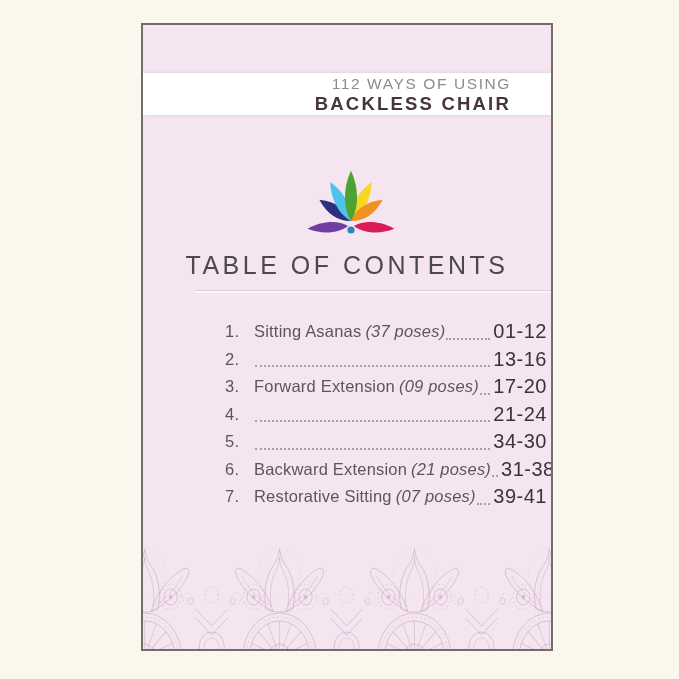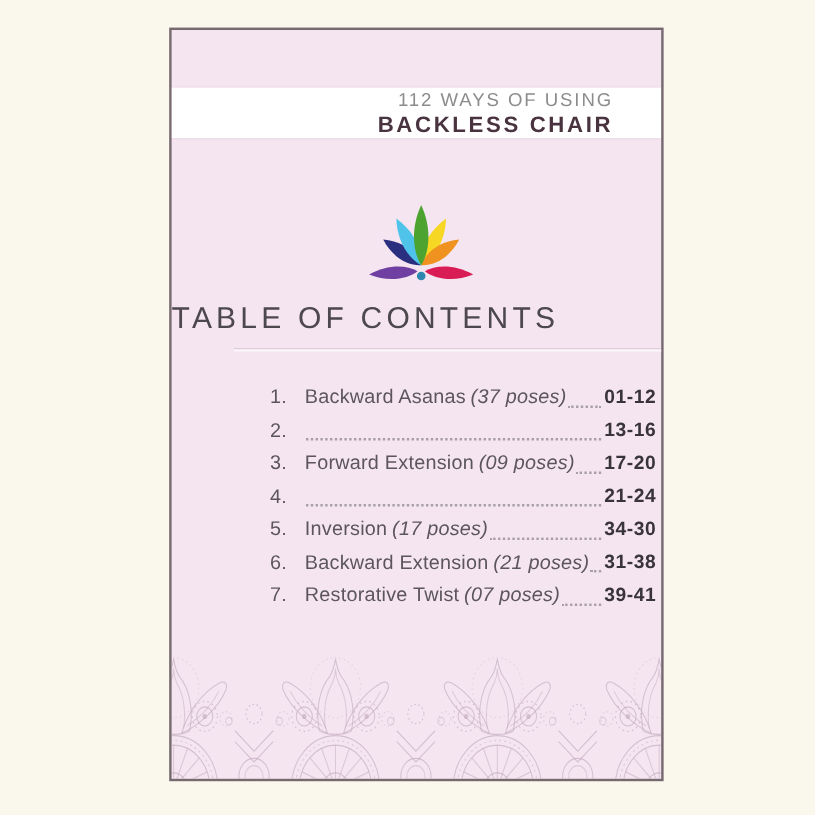--- a/index.html
+++ b/index.html
@@ -56,21 +56,21 @@
   }
   .lotus{
     position:absolute;
     top:144px;left:50%;
     margin-left:-48px;
     width:104px;height:66px;
   }
   .toc-title{
     position:absolute;
     top:226px;left:0;width:100%;
-    text-align:left;
+    text-align:center;
     font-size:25px;
     font-weight:300;
     letter-spacing:3.5px;
     color:var(--title_color);
   }
   .divider{
     position:absolute;
     top:266px;left:52px;
     width:384px;height:2px;
     background:var(--divider);
@@ -94,21 +94,21 @@
   .num{width:29px;flex:none;}
   .label i{font-style:italic;margin-left:4px;text-align:center;}
   .leader{
     flex:1;min-width:6px;
     border-bottom:2.2px dotted var(--dots);
     align-self:flex-end;
     margin:0 3px 6px 1px;
   }
   .pages{
     flex:none;
-    font-size:16px;font-weight:700;
+    font-size:20px;font-weight:400;
     letter-spacing:.5px;
     color:var(--toc_pages);
   }
   .mandala{
     position:absolute;
     left:0;bottom:-2px;
     width:100%;height:112px;
   }
 </style>
 </head>
@@ -137,21 +137,21 @@
       </g>
     </svg>
 
     <h1 class="toc-title">TABLE OF CONTENTS</h1>
     <div class="divider"></div>
 
     <ol class="toc">
 
         <li>
           <span class="num">1.</span>
-          <span class="label"><span>Backward Asanas</span><i>(37 poses)</i></span>
+          <span class="label"><span>Sitting Asanas</span><i>(37 poses)</i></span>
           <span class="leader"></span>
           <span class="pages">01-12</span>
         </li>
 
         <li>
           <span class="num">2.</span>
           <span class="leader"></span>
           <span class="pages">13-16</span>
         </li>
 
@@ -163,35 +163,34 @@
         </li>
 
         <li>
           <span class="num">4.</span>
           <span class="leader"></span>
           <span class="pages">21-24</span>
         </li>
 
         <li>
           <span class="num">5.</span>
-          <span class="label"><span>Inversion</span><i>(17 poses)</i></span>
           <span class="leader"></span>
           <span class="pages">34-30</span>
         </li>
 
         <li>
           <span class="num">6.</span>
           <span class="label"><span>Backward Extension</span><i>(21 poses)</i></span>
           <span class="leader"></span>
           <span class="pages">31-38</span>
         </li>
 
         <li>
           <span class="num">7.</span>
-          <span class="label"><span>Restorative Twist</span><i>(07 poses)</i></span>
+          <span class="label"><span>Restorative Sitting</span><i>(07 poses)</i></span>
           <span class="leader"></span>
           <span class="pages">39-41</span>
         </li>
       </ol>
 
     <svg class="mandala" viewBox="0 0 487 112" preserveAspectRatio="none" xmlns="http://www.w3.org/2000/svg">
       <defs>
         <g id="m-flame">
           <path d="M-16,70 C-21,48 -13,32 -6,25 C-2,20 -1,15 0,10 C1,15 2,20 6,25 C13,32 21,48 16,70 C9,74 -9,74 -16,70 Z"></path>
           <path d="M-10,68 C-13,50 -8,37 -3,30 C-1,26 0,22 0,18 C0,22 1,26 3,30 C8,37 13,50 10,68" opacity=".75"></path>

